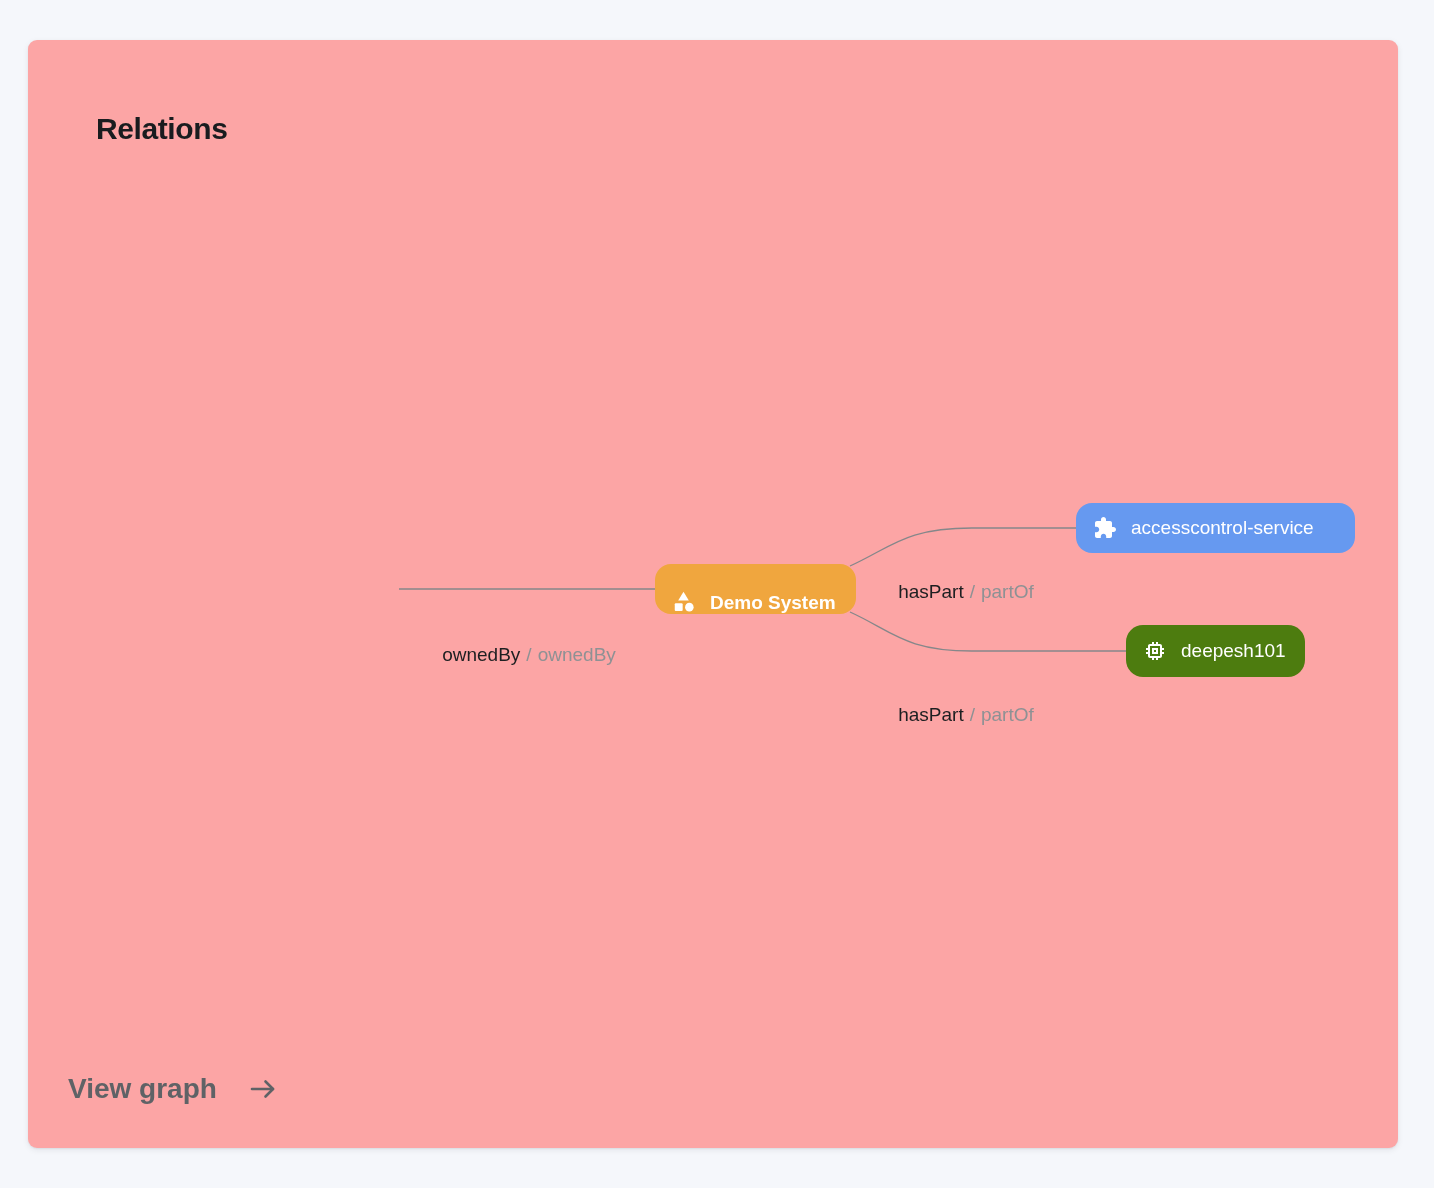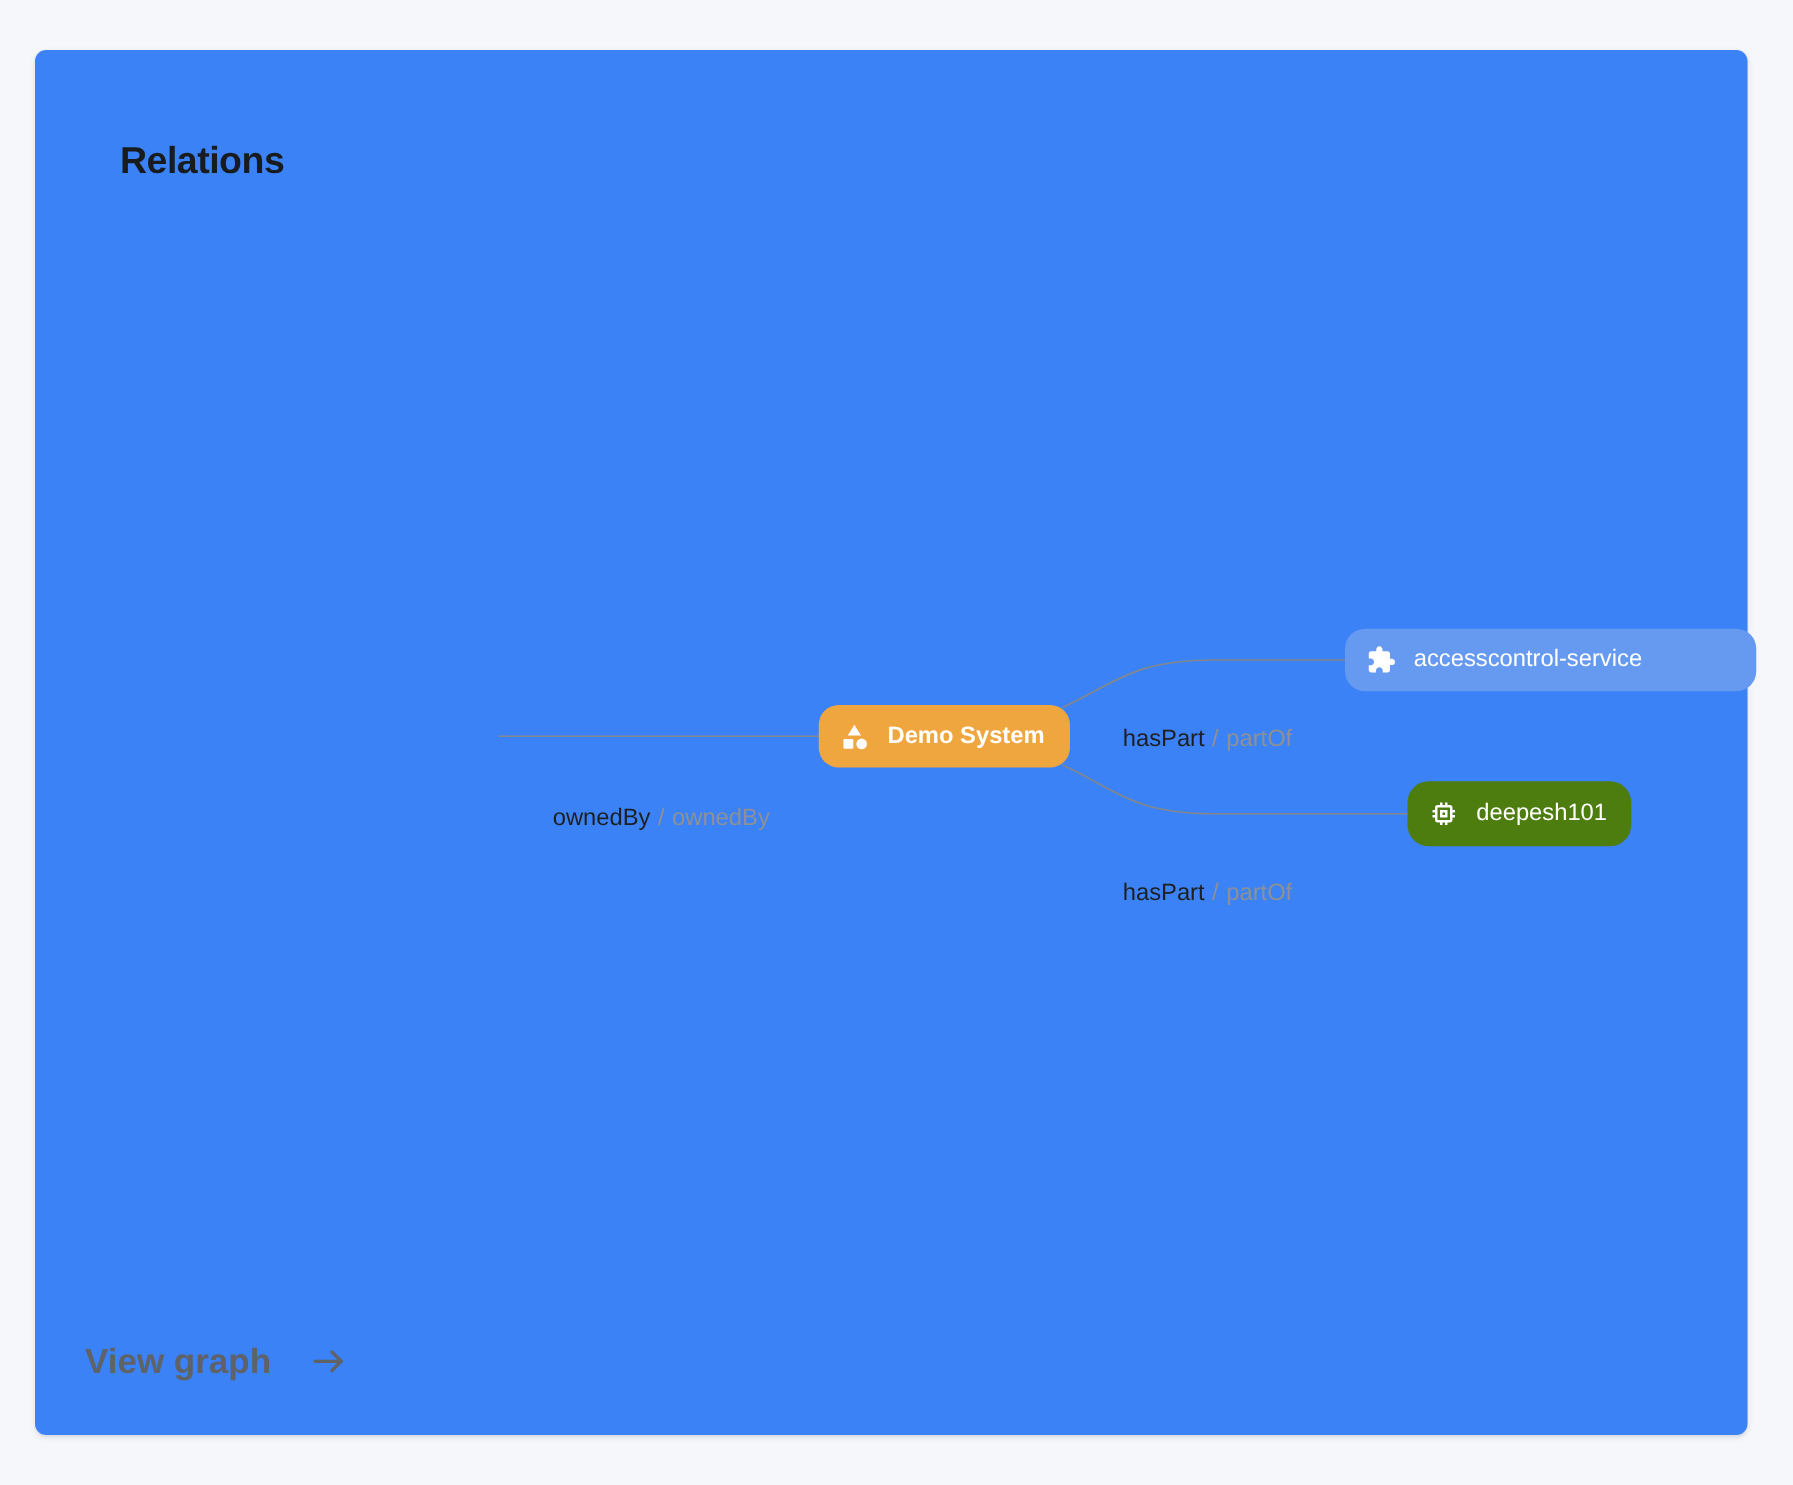--- a/index.html
+++ b/index.html
@@ -7,21 +7,21 @@
     width: 1434px; height: 1188px;
     font-family: "Liberation Sans", sans-serif;
     background: #f5f7fb;
     position: relative;
     overflow: hidden;
   }
   .card {
     position: absolute;
     left: 28px; top: 40px;
     width: 1370px; height: 1108px;
-    background: #3b82f6;
+    background: #fca5a5;
     border-radius: 9px;
     box-shadow: 0 1px 2px rgba(16,24,40,.06), 0 2px 6px rgba(16,24,40,.08);
   }
   .card-title {
     position: absolute;
     left: 68px; top: 72px;
     font-size: 30px;
     font-weight: 700;
     color: #191c1f;
     letter-spacing: -0.4px;
@@ -51,22 +51,22 @@
     align-items: center;
     gap: 14px;
     color: #ffffff;
     font-size: 19px;
     border-radius: 17px;
     pointer-events: auto;
     cursor: pointer;
   }
   .node svg { flex: 0 0 auto; }
   .node-user      { left: 72px;   top: 563px; width: 327px; height: 53px; padding-left: 20px; }
-  .node-system    { left: 655px;  top: 564px; width: 201px; height: 50px; padding-left: 16px; font-weight: 700; border-radius: 16px; }
-  .node-service   { left: 1076px; top: 503px; width: 329px; height: 50px; padding-left: 17px; border-radius: 16px; }
+  .node-system    { left: 655px;  top: 564px; width: 201px; height: 50px; padding-left: 16px; font-weight: 700; border-radius: 16px; align-items: flex-end; }
+  .node-service   { left: 1076px; top: 503px; width: 279px; height: 50px; padding-left: 17px; border-radius: 16px; }
   .node-component { left: 1126px; top: 625px; width: 179px; height: 52px; padding-left: 17px; }
   .node-label { white-space: nowrap; }
   .footer-link {
     position: absolute;
     left: 68px; top: 1073px;
     display: flex;
     align-items: center;
     gap: 31px;
     font-size: 28px;
     font-weight: 700;

